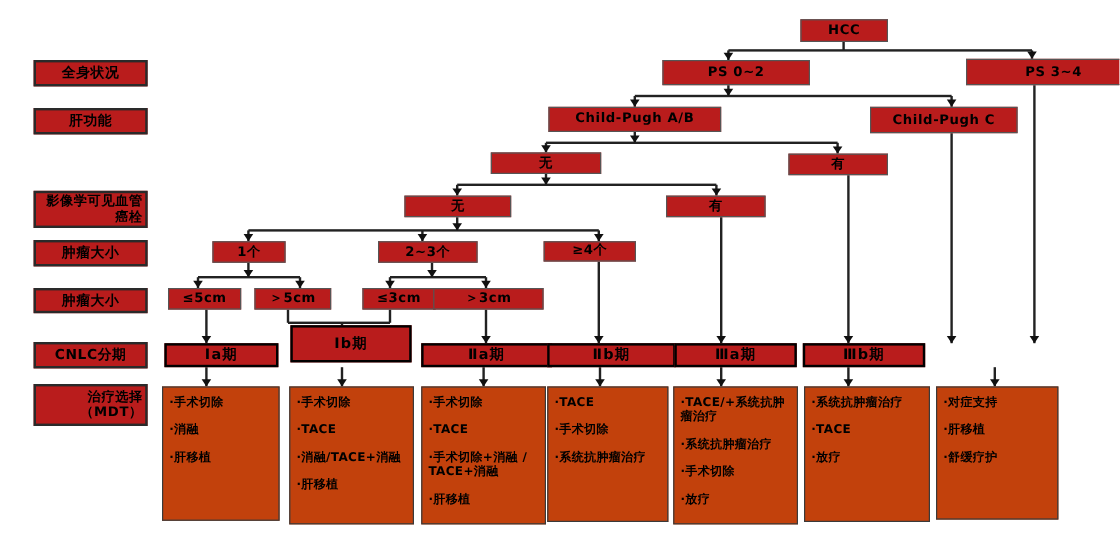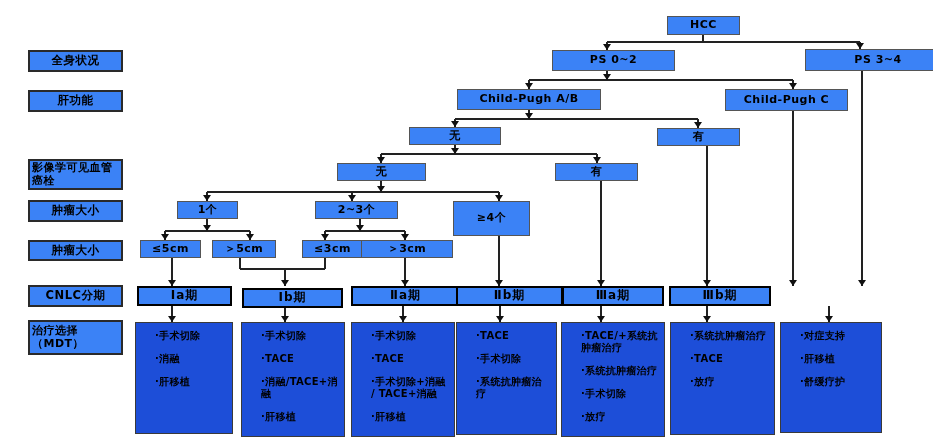--- a/index.html
+++ b/index.html
@@ -8,25 +8,25 @@
     width: 933px;
     height: 447px;
     background: #ffffff;
     font-family: "DejaVu Sans", "Liberation Sans", sans-serif;
     font-weight: bold;
     color: #000000;
     overflow: hidden;
   }
   .box {
     position: absolute;
-    background: #3b82f6;
+    background: #b91c1c;
     display: flex;
     align-items: center;
     justify-content: center;
-    text-align: left;
+    text-align: right;
     box-sizing: border-box;
     line-height: 1.15;
   }
   .lbl {
     border: 2px solid #2a2a2a;
     font-size: 11.5px;
     letter-spacing: 0.5px;
     padding: 1px 2px;
   }
   .node {
@@ -37,23 +37,23 @@
   }
   .stage {
     border: 2px solid #000000;
     font-size: 12px;
     letter-spacing: 1px;
     z-index: 2;
   }
   .txbox {
     border: 1.5px solid #3a3a3a;
     position: absolute;
-    background: #1d4ed8;
+    background: #c2410c;
     box-sizing: border-box;
-    padding: 7px 5px 0 19px;
+    padding: 7px 5px 0 5px;
     text-align: left;
     z-index: 2;
   }
   .tx-item {
     font-size: 10px;
     line-height: 1.2;
     margin-bottom: 11px;
     letter-spacing: 0.3px;
   }
   .vline, .hline {
@@ -89,28 +89,28 @@
   <div class="box node" style="left:552px;top:50px;width:123px;height:21px">PS 0~2</div>
   <div class="box node" style="left:805px;top:49px;width:146px;height:22px">PS 3~4</div>
   <div class="box node" style="left:457px;top:89px;width:144px;height:21px">Child-Pugh A/B</div>
   <div class="box node" style="left:725px;top:89px;width:123px;height:22px">Child-Pugh C</div>
   <div class="box node" style="left:409px;top:127px;width:92px;height:18px">无</div>
   <div class="box node" style="left:657px;top:128px;width:83px;height:18px">有</div>
   <div class="box node" style="left:337px;top:163px;width:89px;height:18px">无</div>
   <div class="box node" style="left:555px;top:163px;width:83px;height:18px">有</div>
   <div class="box node" style="left:177px;top:201px;width:61px;height:18px">1个</div>
   <div class="box node" style="left:315px;top:201px;width:83px;height:18px">2~3个</div>
-  <div class="box node" style="left:453px;top:201px;width:77px;height:35px">≥4个</div>
+  <div class="box node" style="left:453px;top:201px;width:77px;height:17px">≥4个</div>
   <div class="box node" style="left:140px;top:240px;width:61px;height:18px">≤5cm</div>
   <div class="box node" style="left:212px;top:240px;width:64px;height:18px">＞5cm</div>
   <div class="box node" style="left:302px;top:240px;width:61px;height:18px">≤3cm</div>
   <div class="box node" style="left:361px;top:240px;width:92px;height:18px">＞3cm</div>
 
   <div class="box stage" style="left:137px;top:286px;width:95px;height:20px">Ⅰa期</div>
-  <div class="box stage" style="left:242px;top:288px;width:101px;height:20px">Ⅰb期</div>
+  <div class="box stage" style="left:242px;top:271px;width:101px;height:31px">Ⅰb期</div>
   <div class="box stage" style="left:351px;top:286px;width:109px;height:20px">Ⅱa期</div>
   <div class="box stage" style="left:456px;top:286px;width:107px;height:20px">Ⅱb期</div>
   <div class="box stage" style="left:562px;top:286px;width:102px;height:20px">Ⅲa期</div>
   <div class="box stage" style="left:669px;top:286px;width:102px;height:20px">Ⅲb期</div>
 
   <div class="txbox" style="left:135px;top:322px;width:98px;height:112px">
       <div class="tx-item">·手术切除</div>
       <div class="tx-item">·消融</div>
       <div class="tx-item">·肝移植</div>
     </div>

